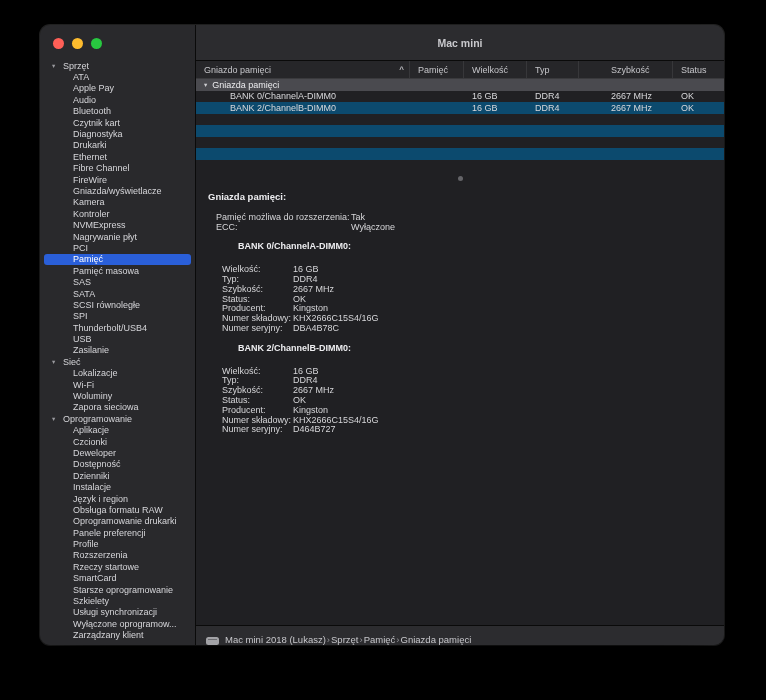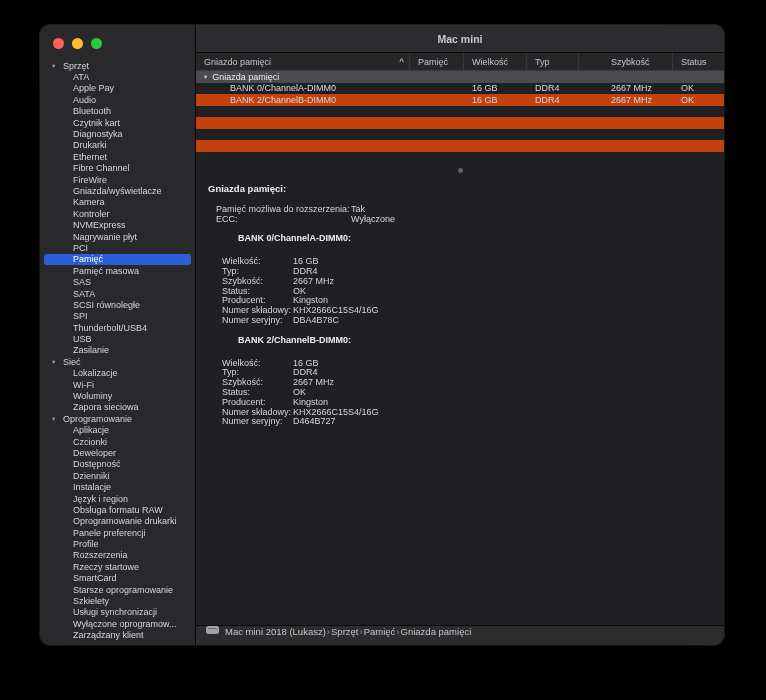--- a/index.html
+++ b/index.html
@@ -17,54 +17,54 @@
   .tl.green{background:var(--traffic_zoom,#28c840);}
   .sidebar-list { flex:1; padding:2px 4px 4px 4px; overflow:hidden; font-size:9px; color:#d6d6da; }
   .sb-row { height:11.4px; display:flex; align-items:center; border-radius:3px;
             white-space:nowrap; overflow:hidden; }
   .sb-section { padding-left:8px; }
   .sb-section .chev { width:11px; font-size:6.5px; color:#9a9a9f; }
   .sb-item { padding-left:29px; }
   .sb-item.selected { background:var(--accent,#2a5fd9); color:#fff; }
   
   .content { flex:1; display:flex; flex-direction:column; background:#202023; min-width:0; }
-  .titlebar { height:28px; min-height:24px; background:#2c2c2f; border-bottom:1px solid #0a0a0a;
+  .titlebar { height:36px; min-height:24px; background:#2c2c2f; border-bottom:1px solid #0a0a0a;
               display:flex; align-items:center; justify-content:center;
               font-size:10.5px; font-weight:bold; color:#c9c9cd; }
   
   .table-header { height:18px; min-height:18px; display:flex; background:#262629;
                   border-bottom:1px solid #3a3a3d; font-size:9px; color:#c6c6ca; }
   .th { display:flex; align-items:center; padding-left:8px; border-right:1px solid #37373a; overflow:hidden; }
   .th:last-child { border-right:none; }
   .col0{width:214px; min-width:214px;} .col1{width:54px; min-width:54px;} .col2{width:63px; min-width:63px;}
   .col3{width:52px; min-width:52px;} .col4{width:70px; min-width:70px;margin-left:24px;} .col5{flex:1;}
   .th.col0 { justify-content:space-between; padding-right:5px; }
   .sort { font-size:8px; color:#bcbcc0; font-weight:bold; }
   .table-body { font-size:9px; color:#d8d8db; }
   .trow { height:11.5px; display:flex; align-items:center; }
-  .trow.stripe { background:#c2410c; }
+  .trow.stripe { background:#0c4a6e; }
   .trow.group { background:#4a4a4f; color:#ececef; padding-left:8px; gap:5px; }
   .trow.group .chev { font-size:6.5px; color:#cfcfd3; }
   .td { padding-left:8px; overflow:hidden; white-space:nowrap; }
   .td.col0 { padding-left:34px; }
   
   .splitter { height:14px; min-height:14px; display:flex; align-items:center; justify-content:center; }
   .grip { width:5px; height:5px; border-radius:50%; background:#646468; }
   
   .details { flex:1; padding:7px 12px; font-size:9px; line-height:9.8px; color:#d6d6d9; overflow:hidden; }
   .det-heading { font-weight:bold; font-size:9.5px; color:#ededf0; margin-bottom:11px; }
   .det-global { margin-left:8px; }
   .det-row { display:flex; }
   .det-label { width:135px; min-width:135px; }
   .bank-fields .det-label { width:71px; min-width:71px; }
   .bank-heading { font-weight:bold; color:#ededf0; margin:10px 0 13px 30px; }
   .bank-fields { margin-left:14px; margin-bottom:10px; }
   
   .statusbar { height:20px; min-height:20px; background:#2c2c2f; border-top:1px solid #0a0a0a;
-               display:flex; align-items:flex-start; gap:6px; padding:0 10px;
+               display:flex; align-items:flex-end; gap:6px; padding:0 10px;
                font-size:9.5px; color:#c7c7cb; }
   .mac-icon { width:13px; height:8px; background:#a2a2a6; border-radius:2.5px; position:relative; }
   .mac-icon::after { content:""; position:absolute; left:2px; top:2px; right:2px; height:1px; background:#6c6c70; }
   .bc-sep { color:#96969a; padding:0 1px; }
 </style>
 </head>
 <body>
 
 <div class="screen">
   <div class="window">

